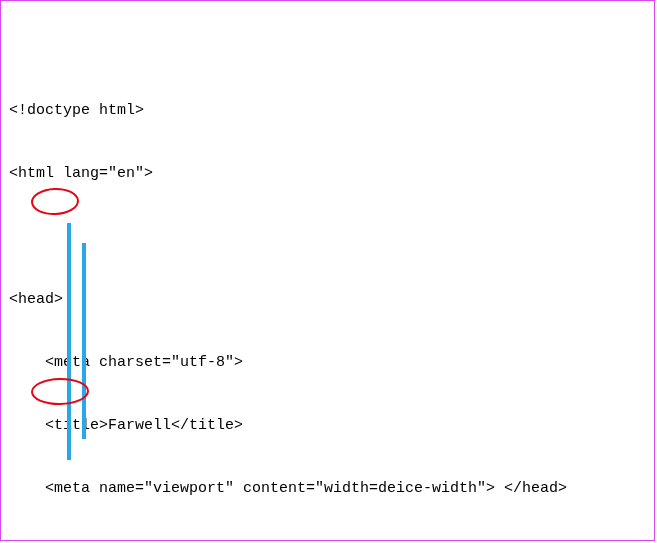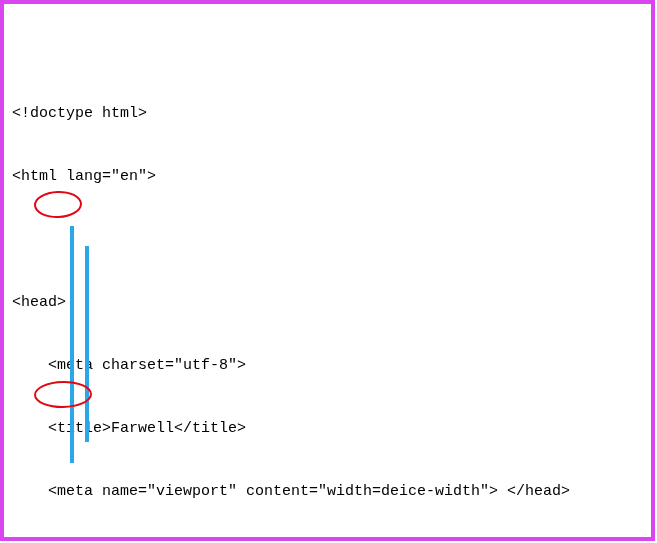--- a/index.html
+++ b/index.html
@@ -4,21 +4,21 @@
 <style>
   body {
     margin: 0;
     padding: 0;
     background: #fff;
     font-family: "Courier New", Courier, monospace;
     font-size: 15px;
     color: #000;
   }
   .editor-frame {
-    border: 4px solid #d946ef;
+    border: 1px solid #d946ef;
     width: 655px;
     height: 541px;
     box-sizing: border-box;
     padding: 6px 8px 6px 8px;
     position: relative;
     overflow: hidden;
     white-space: pre;
     font-family: Liberation Mono, monospace;
   }
   .code-canvas {

